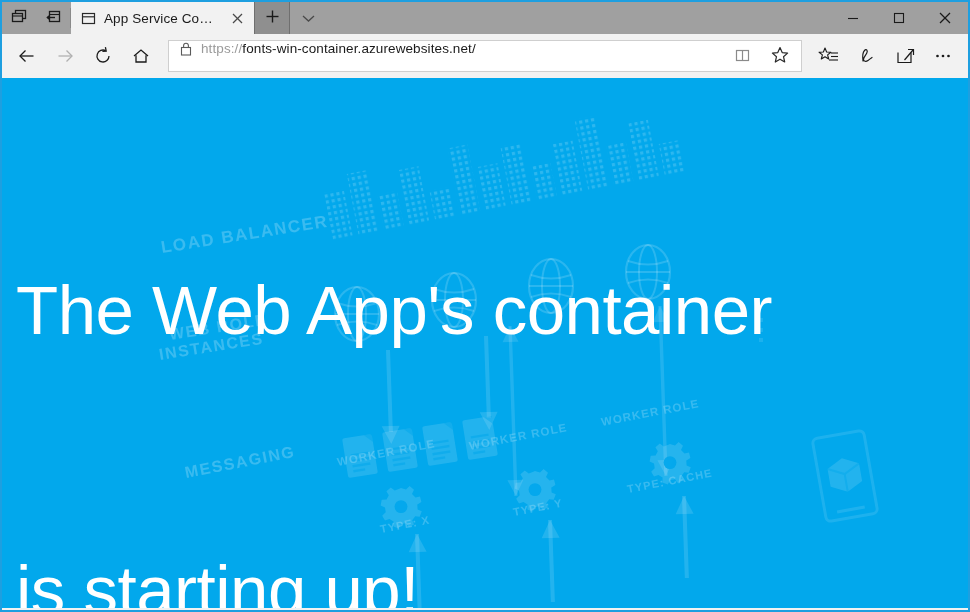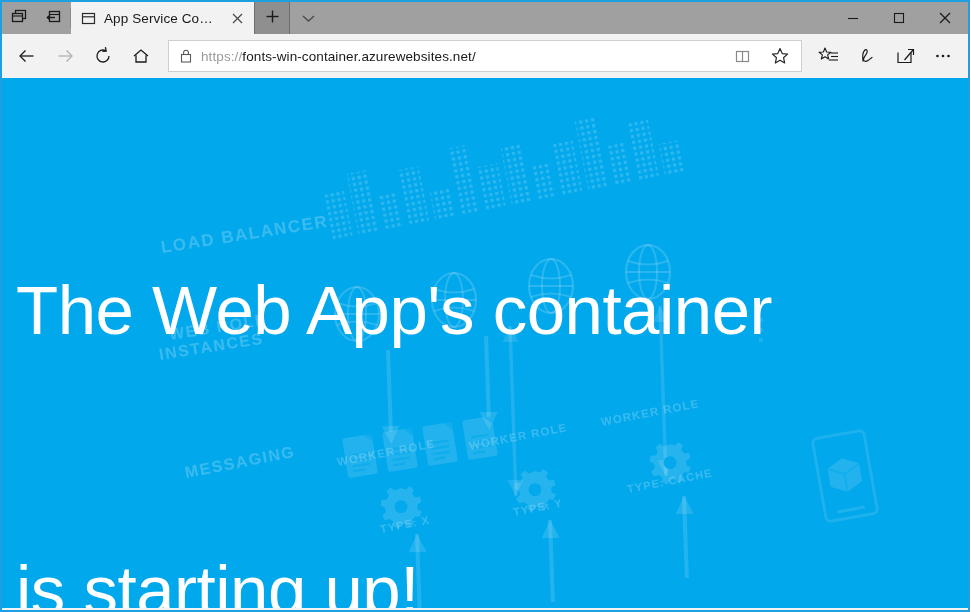--- a/index.html
+++ b/index.html
@@ -105,21 +105,21 @@
   }
   .tbtn.disabled { color: #b0b0b0; }
 
   .addressbar {
     flex: 1 1 auto;
     height: 32px;
     margin: 8px 8px;
     background: #ffffff;
     border: 1px solid #cfcfcf;
     display: flex;
-    align-items: center;
+    align-items: flex-start;
     padding: 0 6px 0 10px;
     gap: 8px;
   }
   .lock-ico { flex: 0 0 auto; display: flex; color: #5a5a5a; }
   .url {
     flex: 1 1 auto;
     font-size: 13.5px;
     color: #1a1a1a;
     white-space: nowrap;
     overflow: hidden;

